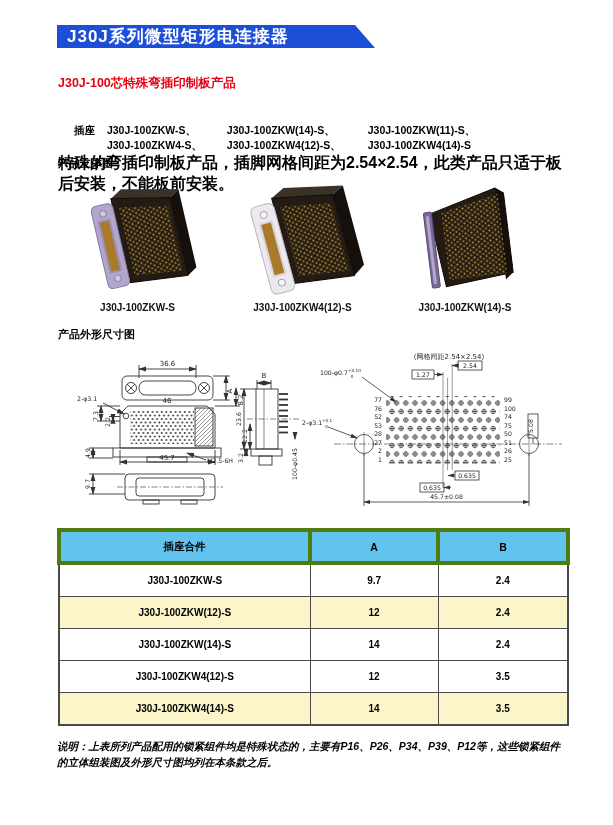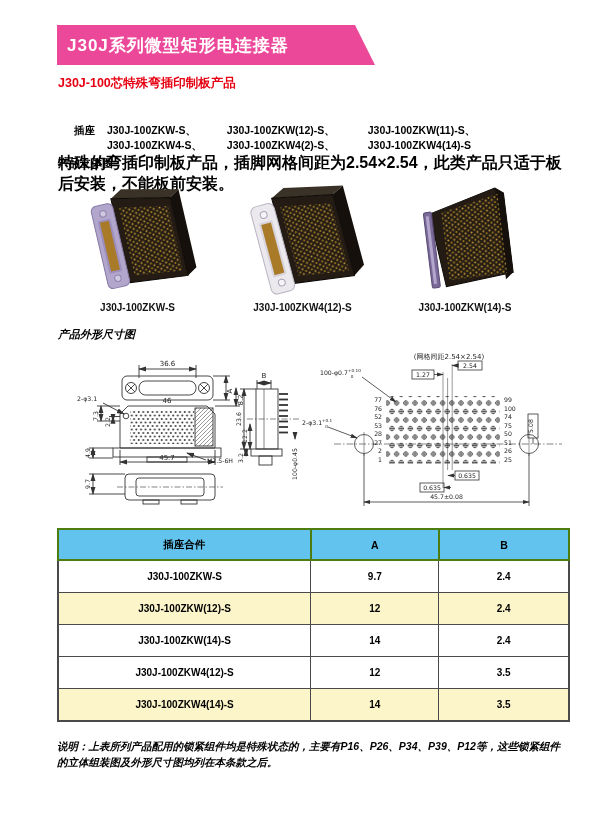--- a/index.html
+++ b/index.html
@@ -1,19 +1,19 @@
 <!DOCTYPE html>
 <html><head>
 <meta charset="utf-8">
 <style>
   html,body{margin:0;padding:0;background:#888;}
   .page{position:relative;width:613px;height:825px;background:#ffffff;overflow:hidden;
         font-family:"Liberation Sans","DejaVu Sans",sans-serif;color:#111;}
   
-  .banner{position:absolute;left:57px;top:25px;width:318px;height:40px;background:#ec4899;
+  .banner{position:absolute;left:57px;top:25px;width:318px;height:23px;background:#1d4ed8;
           clip-path:polygon(0 0,calc(100% - 20px) 0,100% 100%,0 100%);
           display:flex;align-items:center;}
   .banner span{color:#fff;font-size:17px;font-weight:bold;padding-left:10px;letter-spacing:1px;white-space:nowrap;}
   
   .red-heading{position:absolute;left:58px;top:75px;font-size:12.5px;font-weight:bold;color:#e60012;}
   .intro-line{position:absolute;left:58px;top:109px;width:512px;font-size:16px;font-weight:bold;color:#000;margin-top:44px;}
   .models-line{position:absolute;left:58px;font-size:10.5px;font-weight:bold;color:#000;white-space:nowrap;}
   .models-line.r1{top:124px;}
   .models-line.r2{top:139px;}
   .socket-label{display:inline-block;width:30px;margin-left:16px;}
@@ -24,21 +24,21 @@
   .photo{position:absolute;top:182px;height:120px;}
   .photo svg{display:block;}
   .caption{position:absolute;top:302px;font-size:10px;font-weight:bold;color:#111;text-align:center;}
   
   .drawing{position:absolute;}
   .dt{font-family:"DejaVu Sans",sans-serif;font-size:7px;fill:#222;}
   .dt2{font-family:"DejaVu Sans",sans-serif;font-size:6.2px;fill:#222;}
   
   .spec-table{position:absolute;left:57px;top:528px;width:513px;border-collapse:collapse;
               border:2px solid #4a4a4a;font-size:10px;color:#000;}
-  .spec-table th{background:#62c3ee;border:2px solid #4d7c0f;height:27px;font-size:10.5px;font-weight:bold;}
+  .spec-table th{background:#62c3ee;border:4px solid #4d7c0f;height:27px;font-size:10.5px;font-weight:bold;}
   .spec-table td{border:1px solid #4a4a4a;height:29px;text-align:center;font-weight:bold;}
   .spec-table .c-model{width:255px;} .spec-table .c-a{width:128px;} .spec-table .c-b{width:130px;}
   .spec-table tr.yellow td{background:#fcf5c9;}
   
   .note{position:absolute;left:57px;top:738px;width:513px;font-size:10.5px;font-weight:bold;
         line-height:1.55;color:#000;font-style:italic;}
 </style>
 </head>
 <body>
 
@@ -47,27 +47,27 @@
   <div class="banner">
     <span>J30J系列微型矩形电连接器</span>
   </div>
 
   <div class="red-heading">J30J-100芯特殊弯插印制板产品</div>
 
   <div class="intro-line">特殊的弯插印制板产品，插脚网格间距为2.54×2.54，此类产品只适于板后安装，不能板前安装。</div>
   <div class="models-line r1">
     <span class="socket-label">插座</span>
     <span class="mcol m1">J30J-100ZKW-S、</span>
-    <span class="mcol m2">J30J-100ZKW(12)-S、</span>
+    <span class="mcol m2">J30J-100ZKW(14)-S、</span>
     <span class="mcol">J30J-100ZKW(11)-S、</span>
   </div>
   <div class="models-line r2">
     <span class="socket-label"></span>
     <span class="mcol m1">J30J-100ZKW4-S、</span>
-    <span class="mcol m2">J30J-100ZKW4(2)-S、</span>
+    <span class="mcol m2">J30J-100ZKW4(12)-S、</span>
     <span class="mcol">J30J-100ZKW4(14)-S</span>
   </div>
 
   <div class="sec-title" style="top:156px;">产品立体图</div>
 
   <div class="photo" style="left:75px;">
     <svg width="125" height="118" viewBox="0 0 125 118">
       <defs>
         <pattern id="pd1" width="6" height="5" patternUnits="userSpaceOnUse">
           <circle cx="1.5" cy="1.5" r="1" fill="#c59a40"></circle>
@@ -122,21 +122,21 @@
         <polygon points="40,28 98,16 98,96 40,96" fill="url(#pd3)"></polygon>
         <rect x="22" y="26" width="8" height="76" rx="2" fill="#7a6899" stroke="#574a73"></rect>
         <rect x="24" y="30" width="3" height="68" fill="#b3a6cd"></rect>
       </g>
     </svg>
   </div>
   <div class="caption" style="left:75px;width:125px;">J30J-100ZKW-S</div>
   <div class="caption" style="left:240px;width:125px;">J30J-100ZKW4(12)-S</div>
   <div class="caption" style="left:405px;width:120px;">J30J-100ZKW(14)-S</div>
 
-  <div class="sec-title" style="top:327px;font-style:italic;">产品外形尺寸图</div>
+  <div class="sec-title" style="top:327px;">产品外形尺寸图</div>
 
   <div class="drawing" style="left:57px;top:344px;">
     <svg width="258" height="180" viewBox="0 0 258 180">
       <defs>
         <marker id="ar" markerWidth="9" markerHeight="8" refX="8" refY="4" orient="auto-start-reverse">
           <path d="M0,1.2 L9,4 L0,6.8 z" fill="#333"></path>
         </marker>
         <pattern id="pf" width="4.6" height="7" patternUnits="userSpaceOnUse">
           <circle cx="1.2" cy="1.6" r="1" fill="#3a3a3a"></circle>
             <circle cx="3.5" cy="5.1" r="1" fill="#3a3a3a"></circle>

